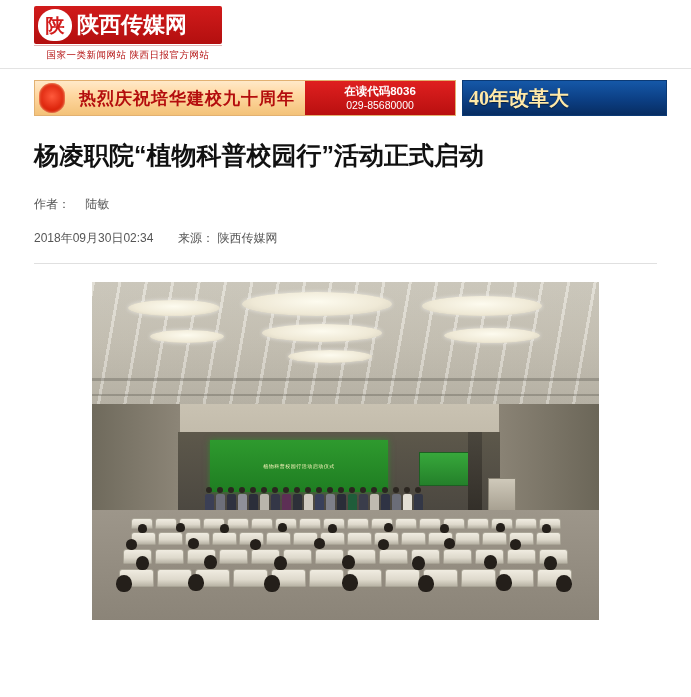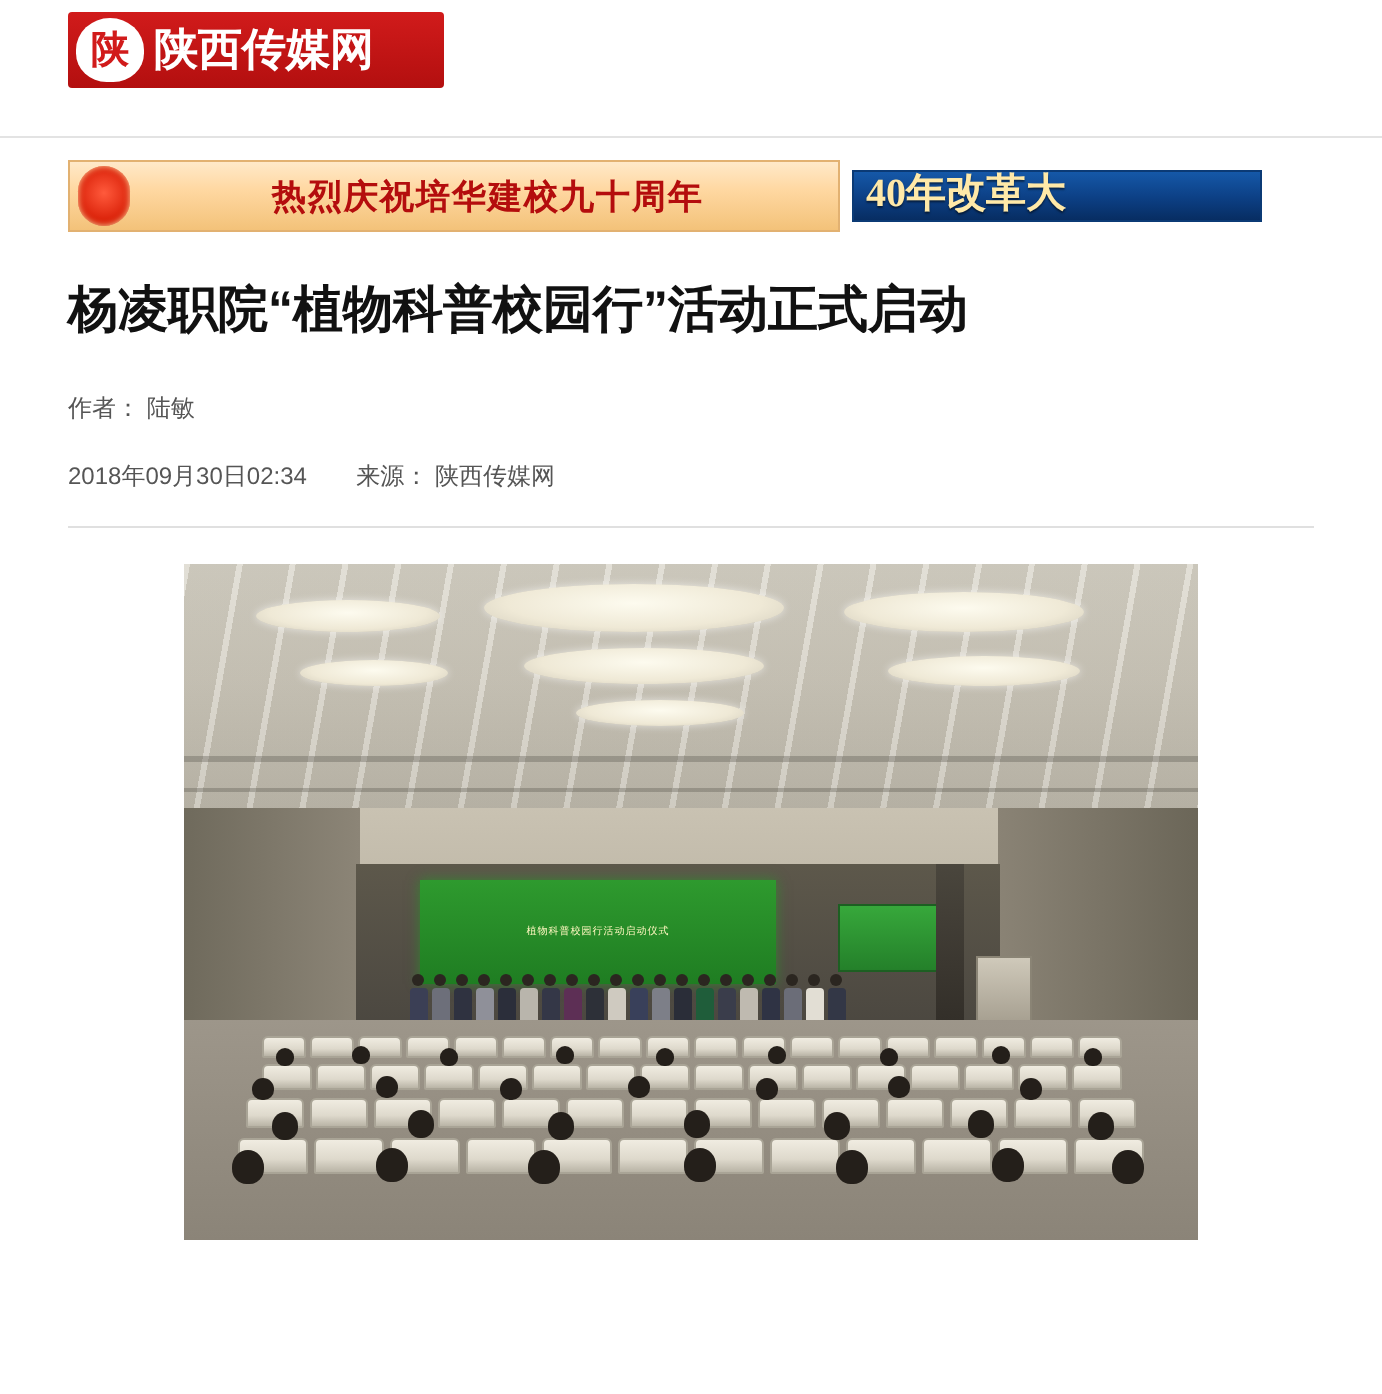--- a/index.html
+++ b/index.html
@@ -109,21 +109,21 @@
     position: relative;
     height: 42px;
     margin: 8px 0 0 0;
     display: flex;
     align-items: center;
     padding: 0 0 0 34px;
     box-sizing: border-box;
     gap: 6px;
   }
   .banner-1 {
-    width: 386px;
+    width: 422px;
     height: 36px;
     background: linear-gradient(180deg,#ffe9c9 0%, #ffd8a2 40%, #f3c279 100%);
     border: 1px solid #e2b171;
     display: flex;
     align-items: center;
     box-sizing: border-box;
     position: relative;
     overflow: hidden;
   }
   .banner-1 .lantern {
@@ -156,26 +156,26 @@
     flex-direction: column;
     align-items: center;
     justify-content: center;
     flex: none;
     text-align: center;
     white-space: nowrap;
   }
   .banner-1 .b1-box b { font-size: 11.5px; font-weight: bold; }
   .banner-2 {
     width: 205px;
-    height: 26px;
+    height: 36px;
     background: linear-gradient(180deg,#1558a8 0%, #0c3f84 55%, #072d62 100%);
     border: 1px solid #0b3a75;
     box-sizing: border-box;
     display: flex;
-    align-items: flex-end;
+    align-items: center;
     overflow: hidden;
     position: relative;
   }
   .banner-2 .b2-text {
     color: #ffe9a8;
     font-size: 20px;
     font-weight: bold;
     font-family: "Liberation Serif", serif;
     white-space: nowrap;
     padding-left: 6px;
@@ -195,21 +195,21 @@
     color: #111;
     margin: 20px 0 0 0;
     letter-spacing: 0px;
     font-family: "Liberation Sans", sans-serif;
   }
   .meta-author {
     font-size: 12px;
     color: #555;
     margin-top: 24px;
   }
-  .meta-author .label { }
+  .meta-author .label { margin-right: 12px; }
   .meta-line {
     font-size: 12px;
     color: #555;
     margin-top: 17px;
     white-space: nowrap;
   }
   .meta-line .gap { display: inline-block; width: 18px; }
   .rule {
     height: 1px;
     background: #e0e0e0;
@@ -340,28 +340,33 @@
 <div class="page">
 
   <div class="header">
     <div class="logo-block">
       <div class="logo-main">
         <div class="logo-mark">
           <span>陕</span>
         </div>
         <div class="logo-text">陕西传媒网</div>
       </div>
+      <div class="logo-sub">国家一类新闻网站    陕西日报官方网站</div>
     </div>
 
   </div>
 
   <div class="banner-strip">
     <div class="banner-1">
       <div class="lantern"></div>
       <div class="b1-text">热烈庆祝培华建校九十周年</div>
+      <div class="b1-box">
+        <b>在读代码8036</b>
+        <span>029-85680000</span>
+      </div>
     </div>
     <div class="banner-2">
       <div class="b2-text">40年改革大</div>
     </div>
   </div>
 
   <div class="article">
     <h1 class="headline">杨凌职院“植物科普校园行”活动正式启动</h1>
 
     <div class="meta-author">

